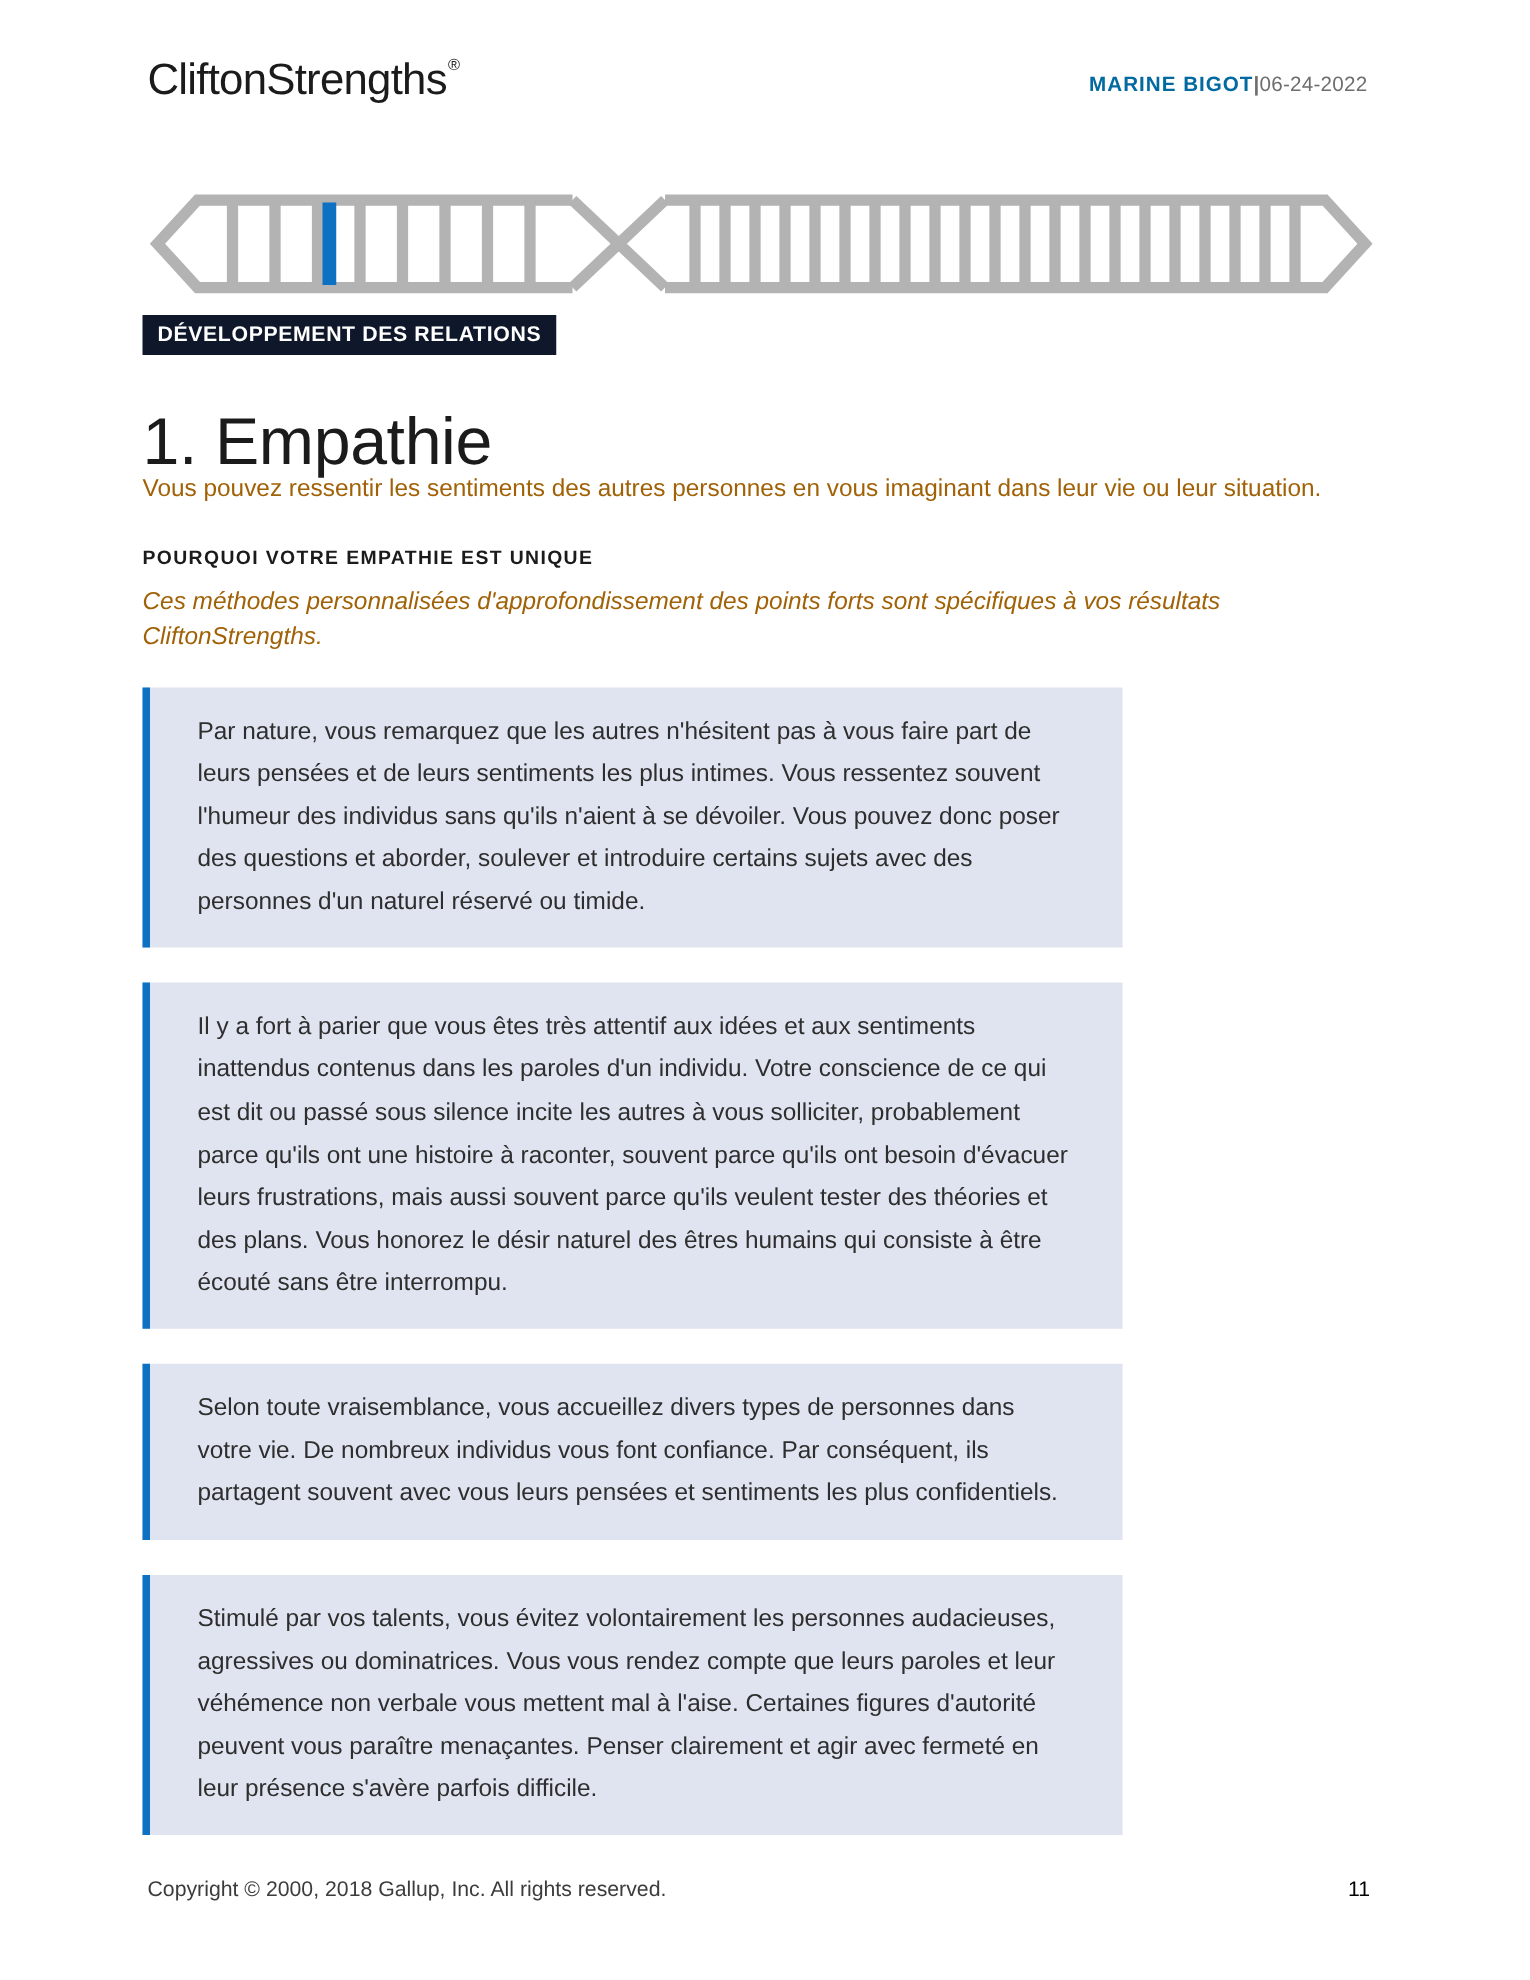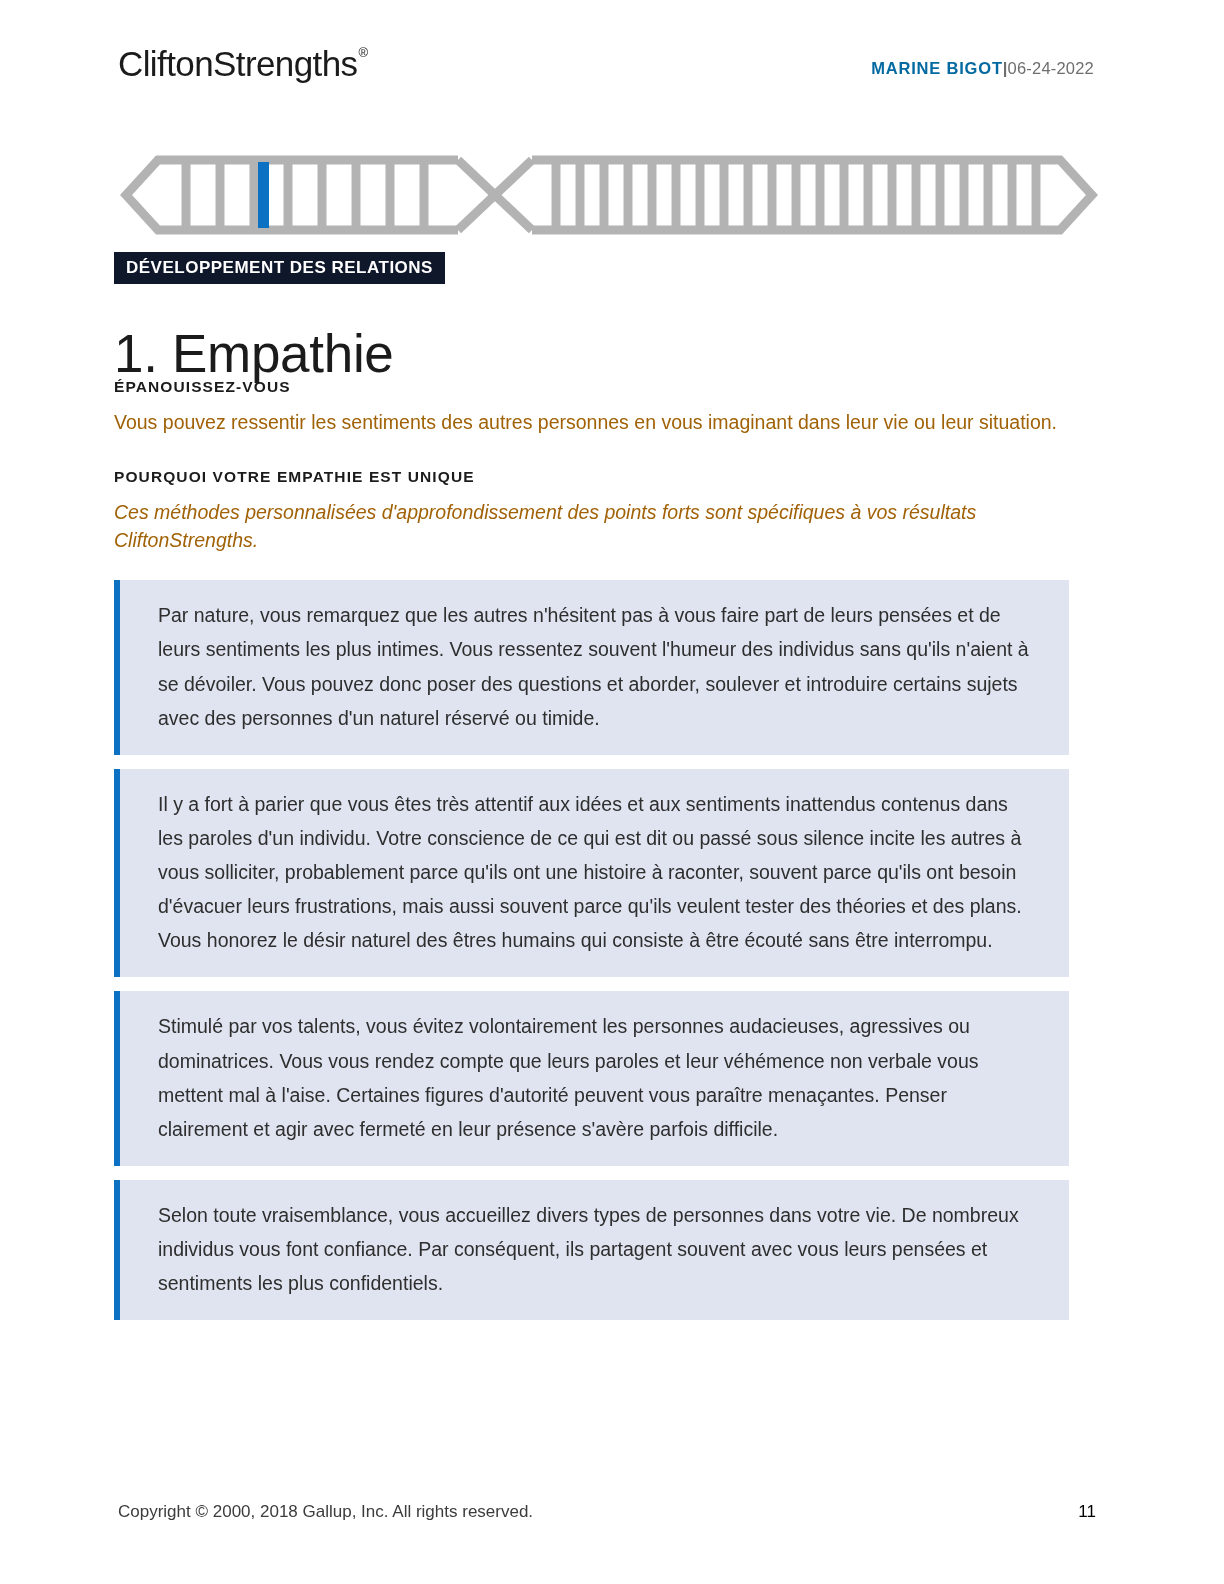--- a/index.html
+++ b/index.html
@@ -137,23 +137,23 @@
 
   
   .callouts {
     margin-top: 2px;
   }
   .callout {
     position: relative;
     background: #dfe4f0;
     border-left: 6px solid #0c71c3;
     padding: 18px 40px 20px 38px;
-    margin-bottom: 14px;
+    margin-bottom: 28px;
     box-sizing: border-box;
-    width: 955px;
+    width: 784px;
   }
   .callout p {
     margin: 0;
     font-size: 19.5px;
     line-height: 1.75;
     color: #2e2e2e;
   }
 
   
   .footer {
@@ -228,38 +228,37 @@
       <rect x="138" y="12" width="11" height="66" fill="#0c71c3"></rect>
     </svg>
   </div>
 
   <div class="banner">DÉVELOPPEMENT DES RELATIONS</div>
 
   <h1 class="title">1. Empathie</h1>
 
   <div class="content">
 
-    <h2 class="sec-label">ÉPANOUISSEZ-VOUS</h2>
     <p class="sec-body">Vous pouvez ressentir les sentiments des autres personnes en vous imaginant dans leur vie ou leur situation.</p>
 
     <h2 class="sec-label second">POURQUOI VOTRE EMPATHIE EST UNIQUE</h2>
     <p class="sec-body italic">Ces méthodes personnalisées d'approfondissement des points forts sont spécifiques à vos résultats CliftonStrengths.</p>
 
     <div class="callouts">
       <div class="callout">
         <p>Par nature, vous remarquez que les autres n'hésitent pas à vous faire part de leurs pensées et de leurs sentiments les plus intimes. Vous ressentez souvent l'humeur des individus sans qu'ils n'aient à se dévoiler. Vous pouvez donc poser des questions et aborder, soulever et introduire certains sujets avec des personnes d'un naturel réservé ou timide.</p>
       </div>
       <div class="callout">
         <p>Il y a fort à parier que vous êtes très attentif aux idées et aux sentiments inattendus contenus dans les paroles d'un individu. Votre conscience de ce qui est dit ou passé sous silence incite les autres à vous solliciter, probablement parce qu'ils ont une histoire à raconter, souvent parce qu'ils ont besoin d'évacuer leurs frustrations, mais aussi souvent parce qu'ils veulent tester des théories et des plans. Vous honorez le désir naturel des êtres humains qui consiste à être écouté sans être interrompu.</p>
       </div>
       <div class="callout">
+        <p>Selon toute vraisemblance, vous accueillez divers types de personnes dans votre vie. De nombreux individus vous font confiance. Par conséquent, ils partagent souvent avec vous leurs pensées et sentiments les plus confidentiels.</p>
+      </div>
+      <div class="callout">
         <p>Stimulé par vos talents, vous évitez volontairement les personnes audacieuses, agressives ou dominatrices. Vous vous rendez compte que leurs paroles et leur véhémence non verbale vous mettent mal à l'aise. Certaines figures d'autorité peuvent vous paraître menaçantes. Penser clairement et agir avec fermeté en leur présence s'avère parfois difficile.</p>
-      </div>
-      <div class="callout">
-        <p>Selon toute vraisemblance, vous accueillez divers types de personnes dans votre vie. De nombreux individus vous font confiance. Par conséquent, ils partagent souvent avec vous leurs pensées et sentiments les plus confidentiels.</p>
       </div>
     </div>
 
   </div>
 
   <div class="footer">
     <span>Copyright © 2000, 2018 Gallup, Inc. All rights reserved.</span>
     <span class="page-num">11</span>
   </div>
 

